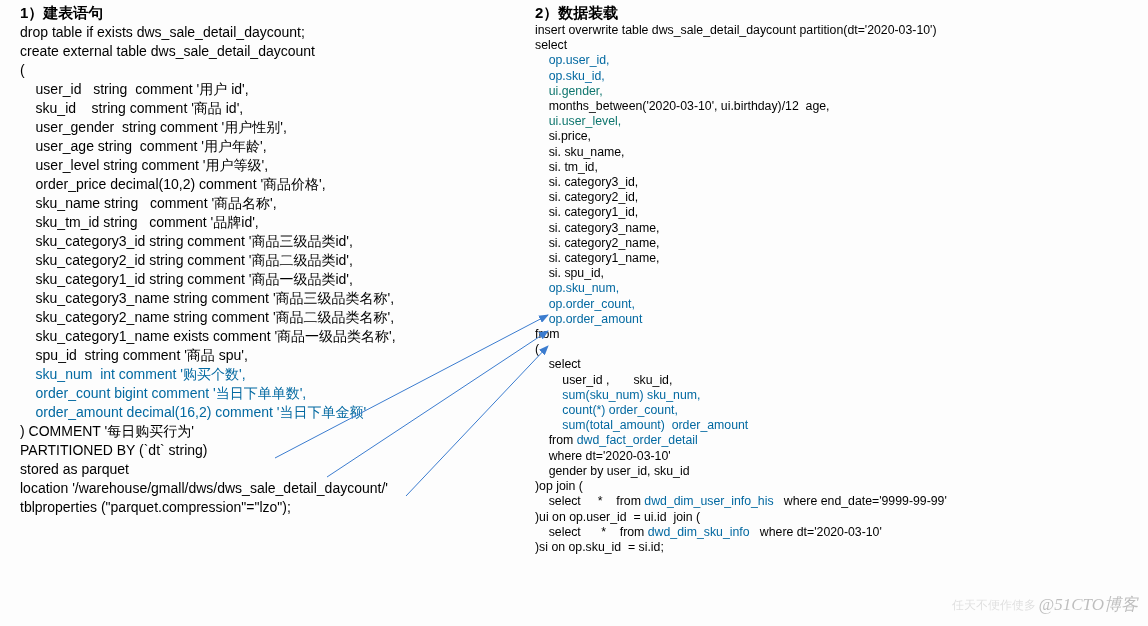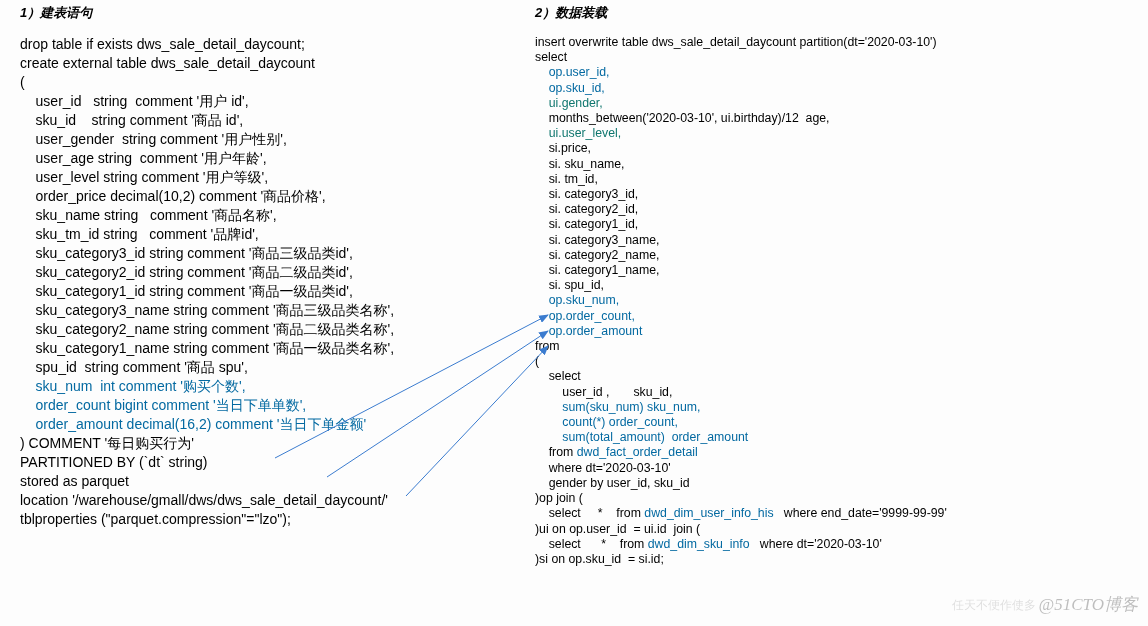--- a/index.html
+++ b/index.html
@@ -22,23 +22,22 @@
       width: 500px;
     }
     .col-right {
       position: absolute;
       left: 535px;
       top: 4px;
       width: 580px;
     }
     .header {
       font-weight: bold;
-      font-size: 13px;
-      margin-bottom: 13px;
-      font-style: italic;
+      font-size: 15px;
+      margin-bottom: 0;
     }
     .line {
       line-height: 19px;
       white-space: pre;
       font-size: 14px;
     }
     .line-sm {
       line-height: 15.2px;
       white-space: pre;
       font-size: 12.3px;
@@ -85,21 +84,21 @@
       <div class="line">    user_age string  comment '用户年龄',</div>
       <div class="line">    user_level string comment '用户等级',</div>
       <div class="line">    order_price decimal(10,2) comment '商品价格',</div>
       <div class="line">    sku_name string   comment '商品名称',</div>
       <div class="line">    sku_tm_id string   comment '品牌id',</div>
       <div class="line">    sku_category3_id string comment '商品三级品类id',</div>
       <div class="line">    sku_category2_id string comment '商品二级品类id',</div>
       <div class="line">    sku_category1_id string comment '商品一级品类id',</div>
       <div class="line">    sku_category3_name string comment '商品三级品类名称',</div>
       <div class="line">    sku_category2_name string comment '商品二级品类名称',</div>
-      <div class="line">    sku_category1_name string comment '商品一级品类名称',</div>
+      <div class="line">    sku_category1_name exists comment '商品一级品类名称',</div>
       <div class="line">    spu_id  string comment '商品 spu',</div>
       <div class="line red">    sku_num  int comment '购买个数',</div>
       <div class="line red">    order_count bigint comment '当日下单单数',</div>
       <div class="line red">    order_amount decimal(16,2) comment '当日下单金额'</div>
       <div class="line">) COMMENT '每日购买行为'</div>
       <div class="line">PARTITIONED BY (`dt` string)</div>
       <div class="line">stored as parquet</div>
       <div class="line">location '/warehouse/gmall/dws/dws_sale_detail_daycount/'</div>
       <div class="line">tblproperties ("parquet.compression"="lzo");</div>
     </div>

